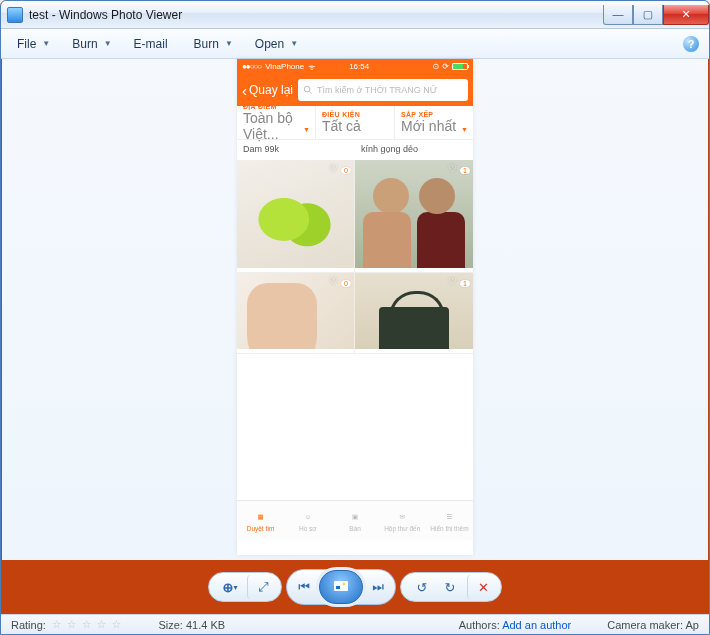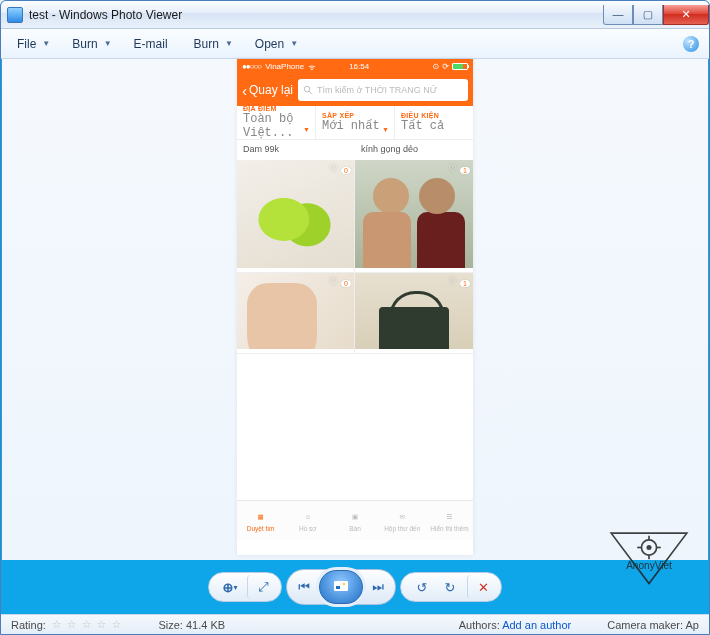--- a/index.html
+++ b/index.html
@@ -1,19 +1,19 @@
 <!DOCTYPE html>
 <html><head>
 <meta charset="utf-8">
 <style>
   * { box-sizing: border-box; margin: 0; padding: 0; font-family: "Segoe UI", Tahoma, sans-serif; }
   body { width: 710px; height: 635px; background: #f0f0f0; overflow: hidden; position: relative; }
 
   
-  .window { position:absolute; inset:0; background:#0ea5e9; border:1px solid #4a7dbb; border-radius:6px 6px 0 0; overflow:hidden; }
+  .window { position:absolute; inset:0; background:#c2410c; border:1px solid #4a7dbb; border-radius:6px 6px 0 0; overflow:hidden; }
   .titlebar { height:28px; background:linear-gradient(#fdfeff,#e6eef9 45%,#d7e4f5 46%,#e9f1fb); display:flex; align-items:center; padding:0 0 0 6px; border-bottom:1px solid #b9c9dc; }
   .titlebar .appicon { width:16px; height:16px; background:linear-gradient(#8fd3ff,#2e8ae6); border:1px solid #3a78b5; border-radius:2px; margin-right:6px; }
   .titlebar .title { font-size:12px; color:#1a1a1a; }
   .winbtns { margin-left:auto; display:flex; height:20px; }
   .winbtn { width:30px; height:20px; border:1px solid #6d8fb6; border-top:none; background:linear-gradient(#f3f7fd,#cfe0f4); display:flex; align-items:center; justify-content:center; font-size:11px; color:#30547e; }
   .winbtn:first-child { border-radius:0 0 0 3px; }
   .winbtn:last-child { border-radius:0 0 3px 0; }
   .winbtn.close { width:46px; background:linear-gradient(#f5a19a,#e1493b 45%,#cf2a1c 46%,#e56052); border-color:#a52e22; color:#fff; }
 
   
@@ -37,21 +37,21 @@
 
   .navbar { height:32px; background:#ff6a13; display:flex; align-items:center; padding:0 5px; gap:5px; }
   .back { color:#fff; font-size:12px; display:flex; align-items:center; gap:2px; }
   .search { flex:1; height:22px; background:#fff; border-radius:3px; display:flex; align-items:center; padding:0 5px; gap:4px; color:#bbb; font-size:9px; }
   .search svg { width:10px; height:10px; fill:#bbb; }
 
   .filters { height:34px; display:flex; border-bottom:1px solid #eee; }
   .fcol { flex:1; padding:3px 6px; border-right:1px solid #eee; display:flex; flex-direction:column; justify-content:center; position:relative; }
   .fcol:last-child { border-right:none; }
   .fcol .lbl { font-size:7px; color:#ff6a13; font-weight:bold; letter-spacing:.3px; }
-  .fcol .val { font-size:12px; color:#888;font-family:Liberation Mono, monospace; }
+  .fcol .val { font-size:14px; color:#888; }
   .fcol .arr { position:absolute; right:5px; bottom:6px; font-size:7px; color:#ff6a13; }
 
   .chips { height:30px; display:flex; align-items:center; gap:5px; padding:0 6px; border-bottom:1px solid #eee; overflow:hidden; }
   .chip { height:20px; border:1px solid #ff6a13; border-radius:10px; padding:0 9px; font-size:9px; color:#ff6a13; display:flex; align-items:center; white-space:nowrap; }
   .chip.active { background:#ff6a13; color:#fff; }
 
   .titles { height:20px; display:flex; font-size:9px; color:#555; }
   .titles div { flex:1; padding:4px 6px; }
 
   .grid { display:flex; flex-wrap:wrap; }
@@ -178,27 +178,27 @@
         </div>
       </div>
 
       <div class="filters">
         <div class="fcol">
             <span class="lbl">ĐỊA ĐIỂM</span>
             <span class="val">Toàn bộ Việt...</span>
             <span class="arr">▼</span>
           </div>
         <div class="fcol">
+            <span class="lbl">ĐIỀU KIỆN</span>
+            <span class="val">Tất cả</span>
+          </div>
+        <div class="fcol">
             <span class="lbl">SẮP XẾP</span>
             <span class="val">Mới nhất</span>
             <span class="arr">▼</span>
-          </div>
-        <div class="fcol">
-            <span class="lbl">ĐIỀU KIỆN</span>
-            <span class="val">Tất cả</span>
           </div>
       </div>
 
 
       <div class="titles">
         <div>Dam 99k</div>
         <div>kính gọng dẻo</div>
       </div>
 
       <div class="grid">
@@ -296,26 +296,14 @@
   </div>
 
   <div class="infostrip">
     <span>Rating:</span>
     <span class="stars">☆ ☆ ☆ ☆ ☆</span>
     <span class="seg"><span>Size:</span> <span>41.4 KB</span></span>
     <span class="seg" style="margin-left:auto"><span>Authors:</span> <span class="link">Add an author</span></span>
     <span class="seg"><span>Camera maker:</span> <span>Ap</span></span>
   </div>
 
-  <div class="wm">
-    <svg viewBox="0 0 100 70">
-      <polygon points="5,5 95,5 50,65" fill="none" stroke="#222" stroke-width="2"></polygon>
-      <circle cx="50" cy="22" r="9" fill="none" stroke="#222" stroke-width="2"></circle>
-      <circle cx="50" cy="22" r="3" fill="#222"></circle>
-      <line x1="50" y1="13" x2="50" y2="8" stroke="#222" stroke-width="2"></line>
-      <line x1="50" y1="31" x2="50" y2="36" stroke="#222" stroke-width="2"></line>
-      <line x1="41" y1="22" x2="36" y2="22" stroke="#222" stroke-width="2"></line>
-      <line x1="59" y1="22" x2="64" y2="22" stroke="#222" stroke-width="2"></line>
-      <text x="50" y="48" text-anchor="middle" font-size="12" font-family="cursive" fill="#222">AnonyViet</text>
-    </svg>
-  </div>
 
 </div>
 
 </body></html>

